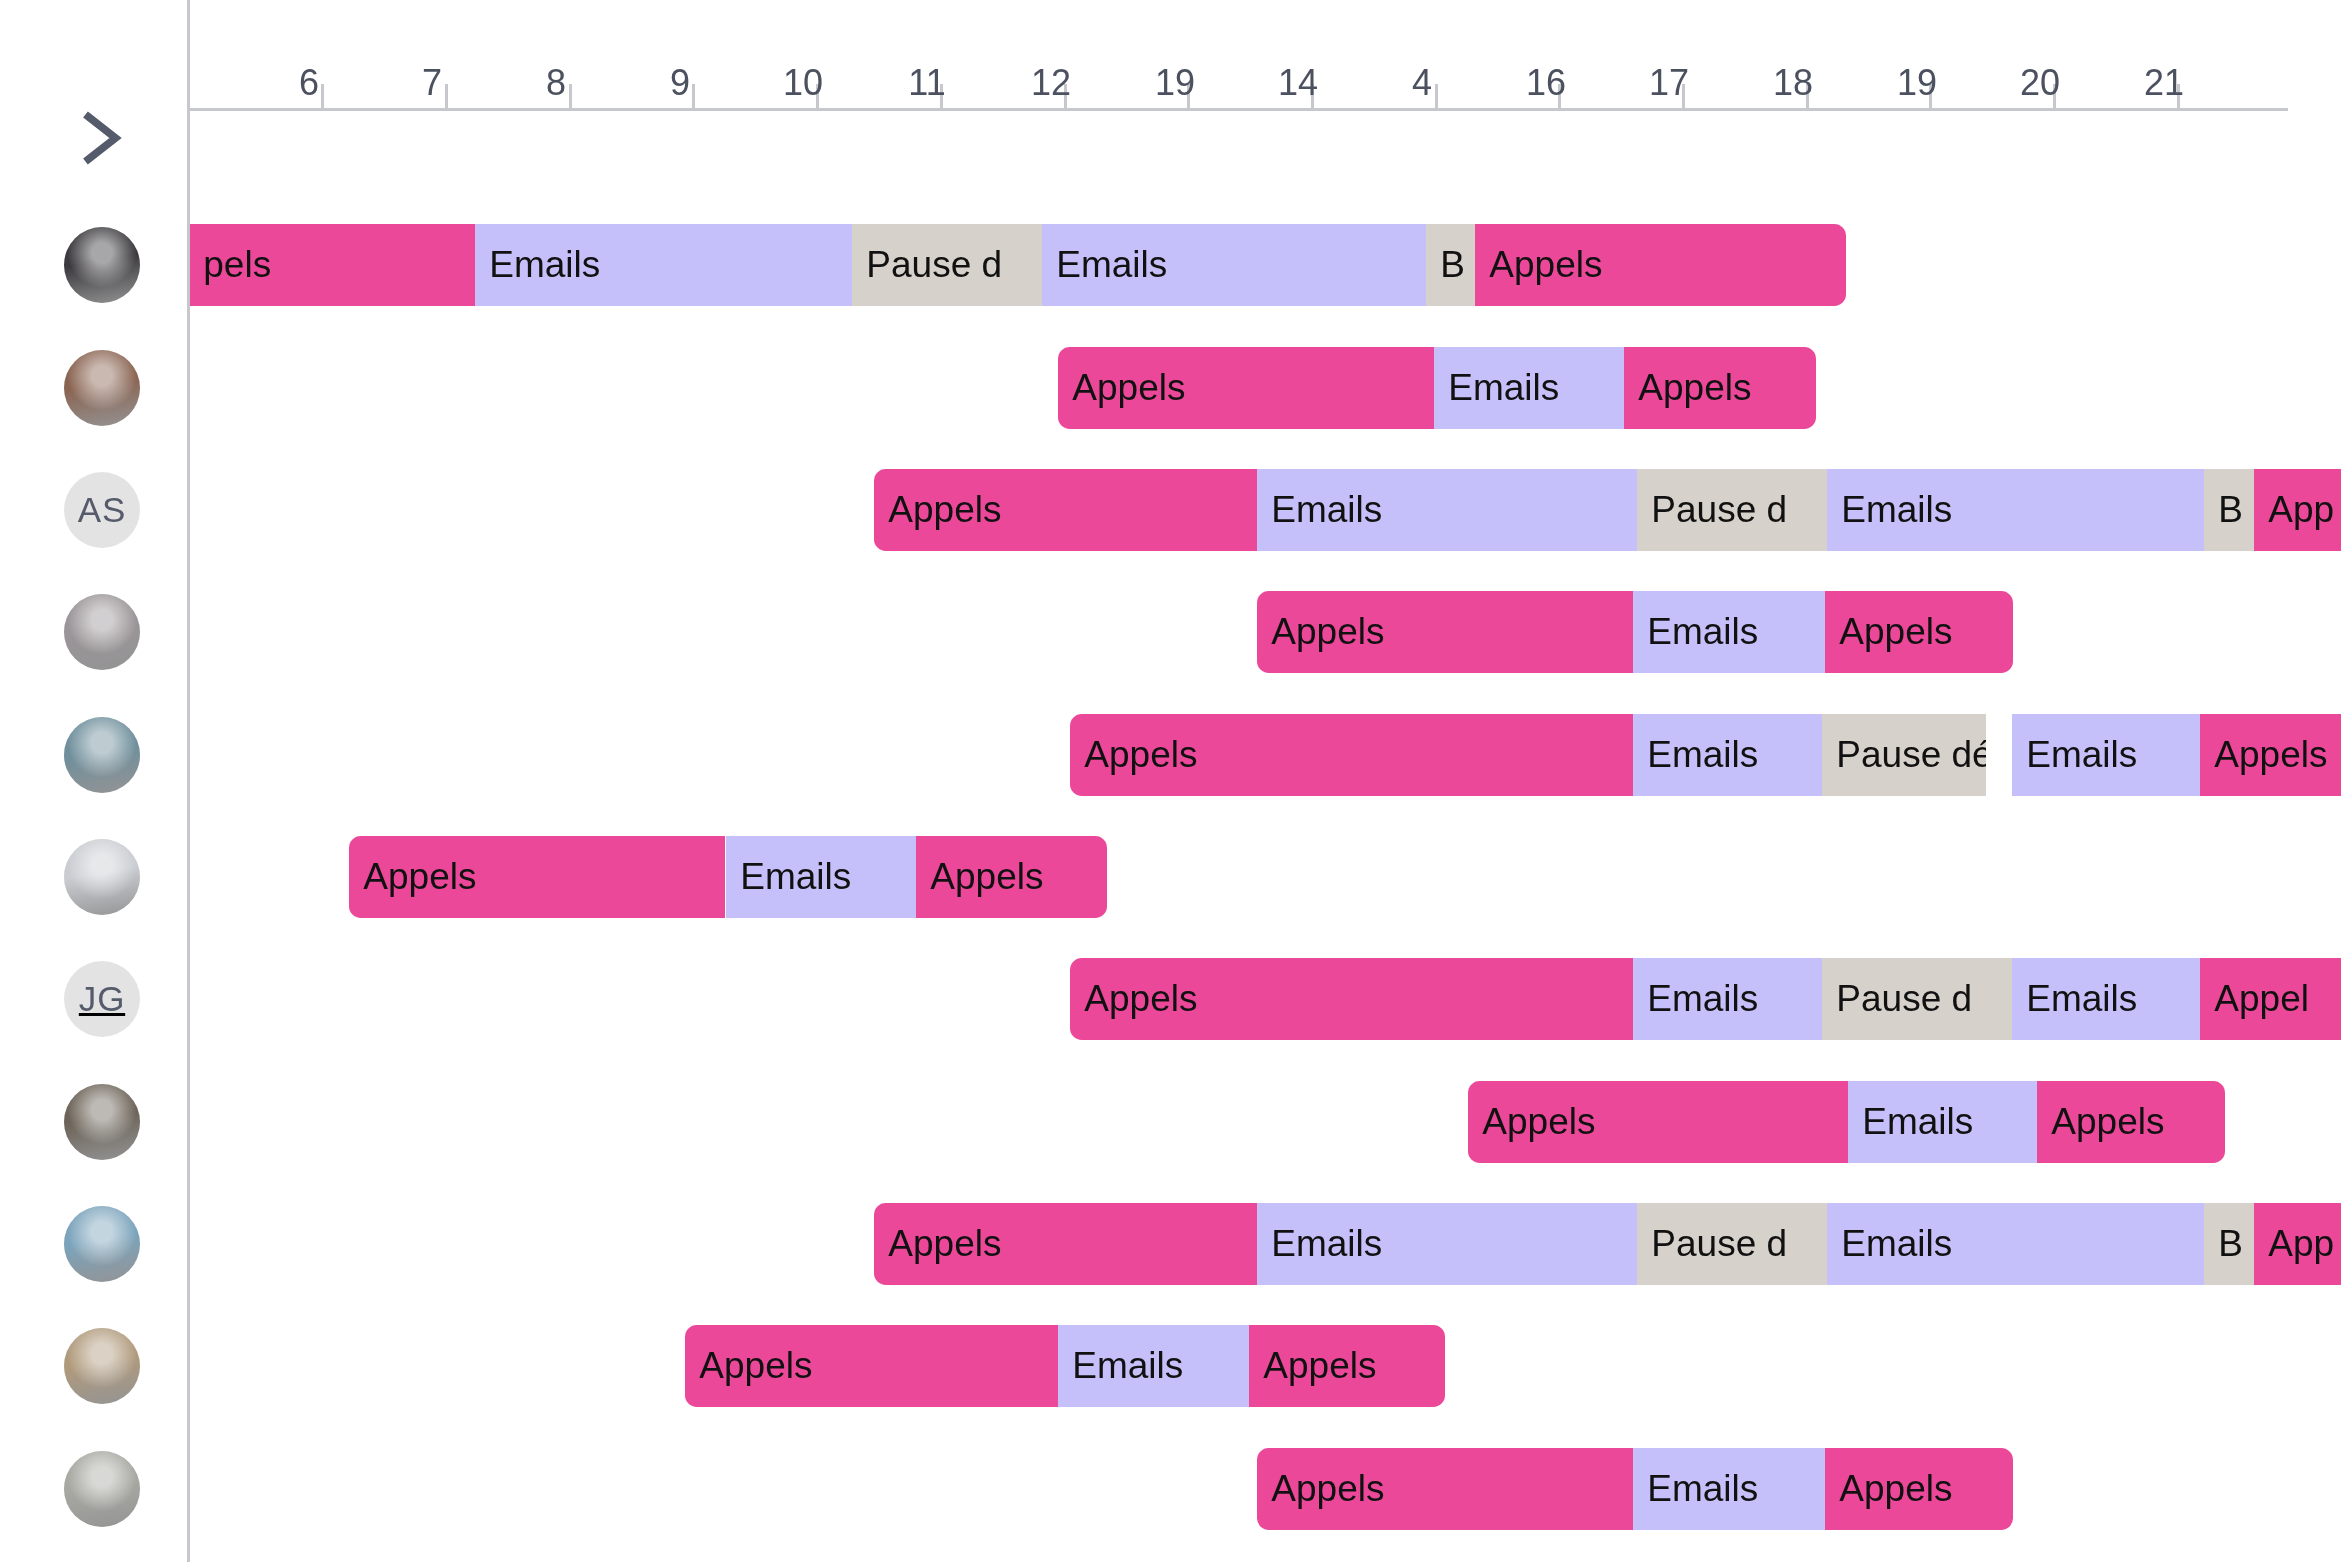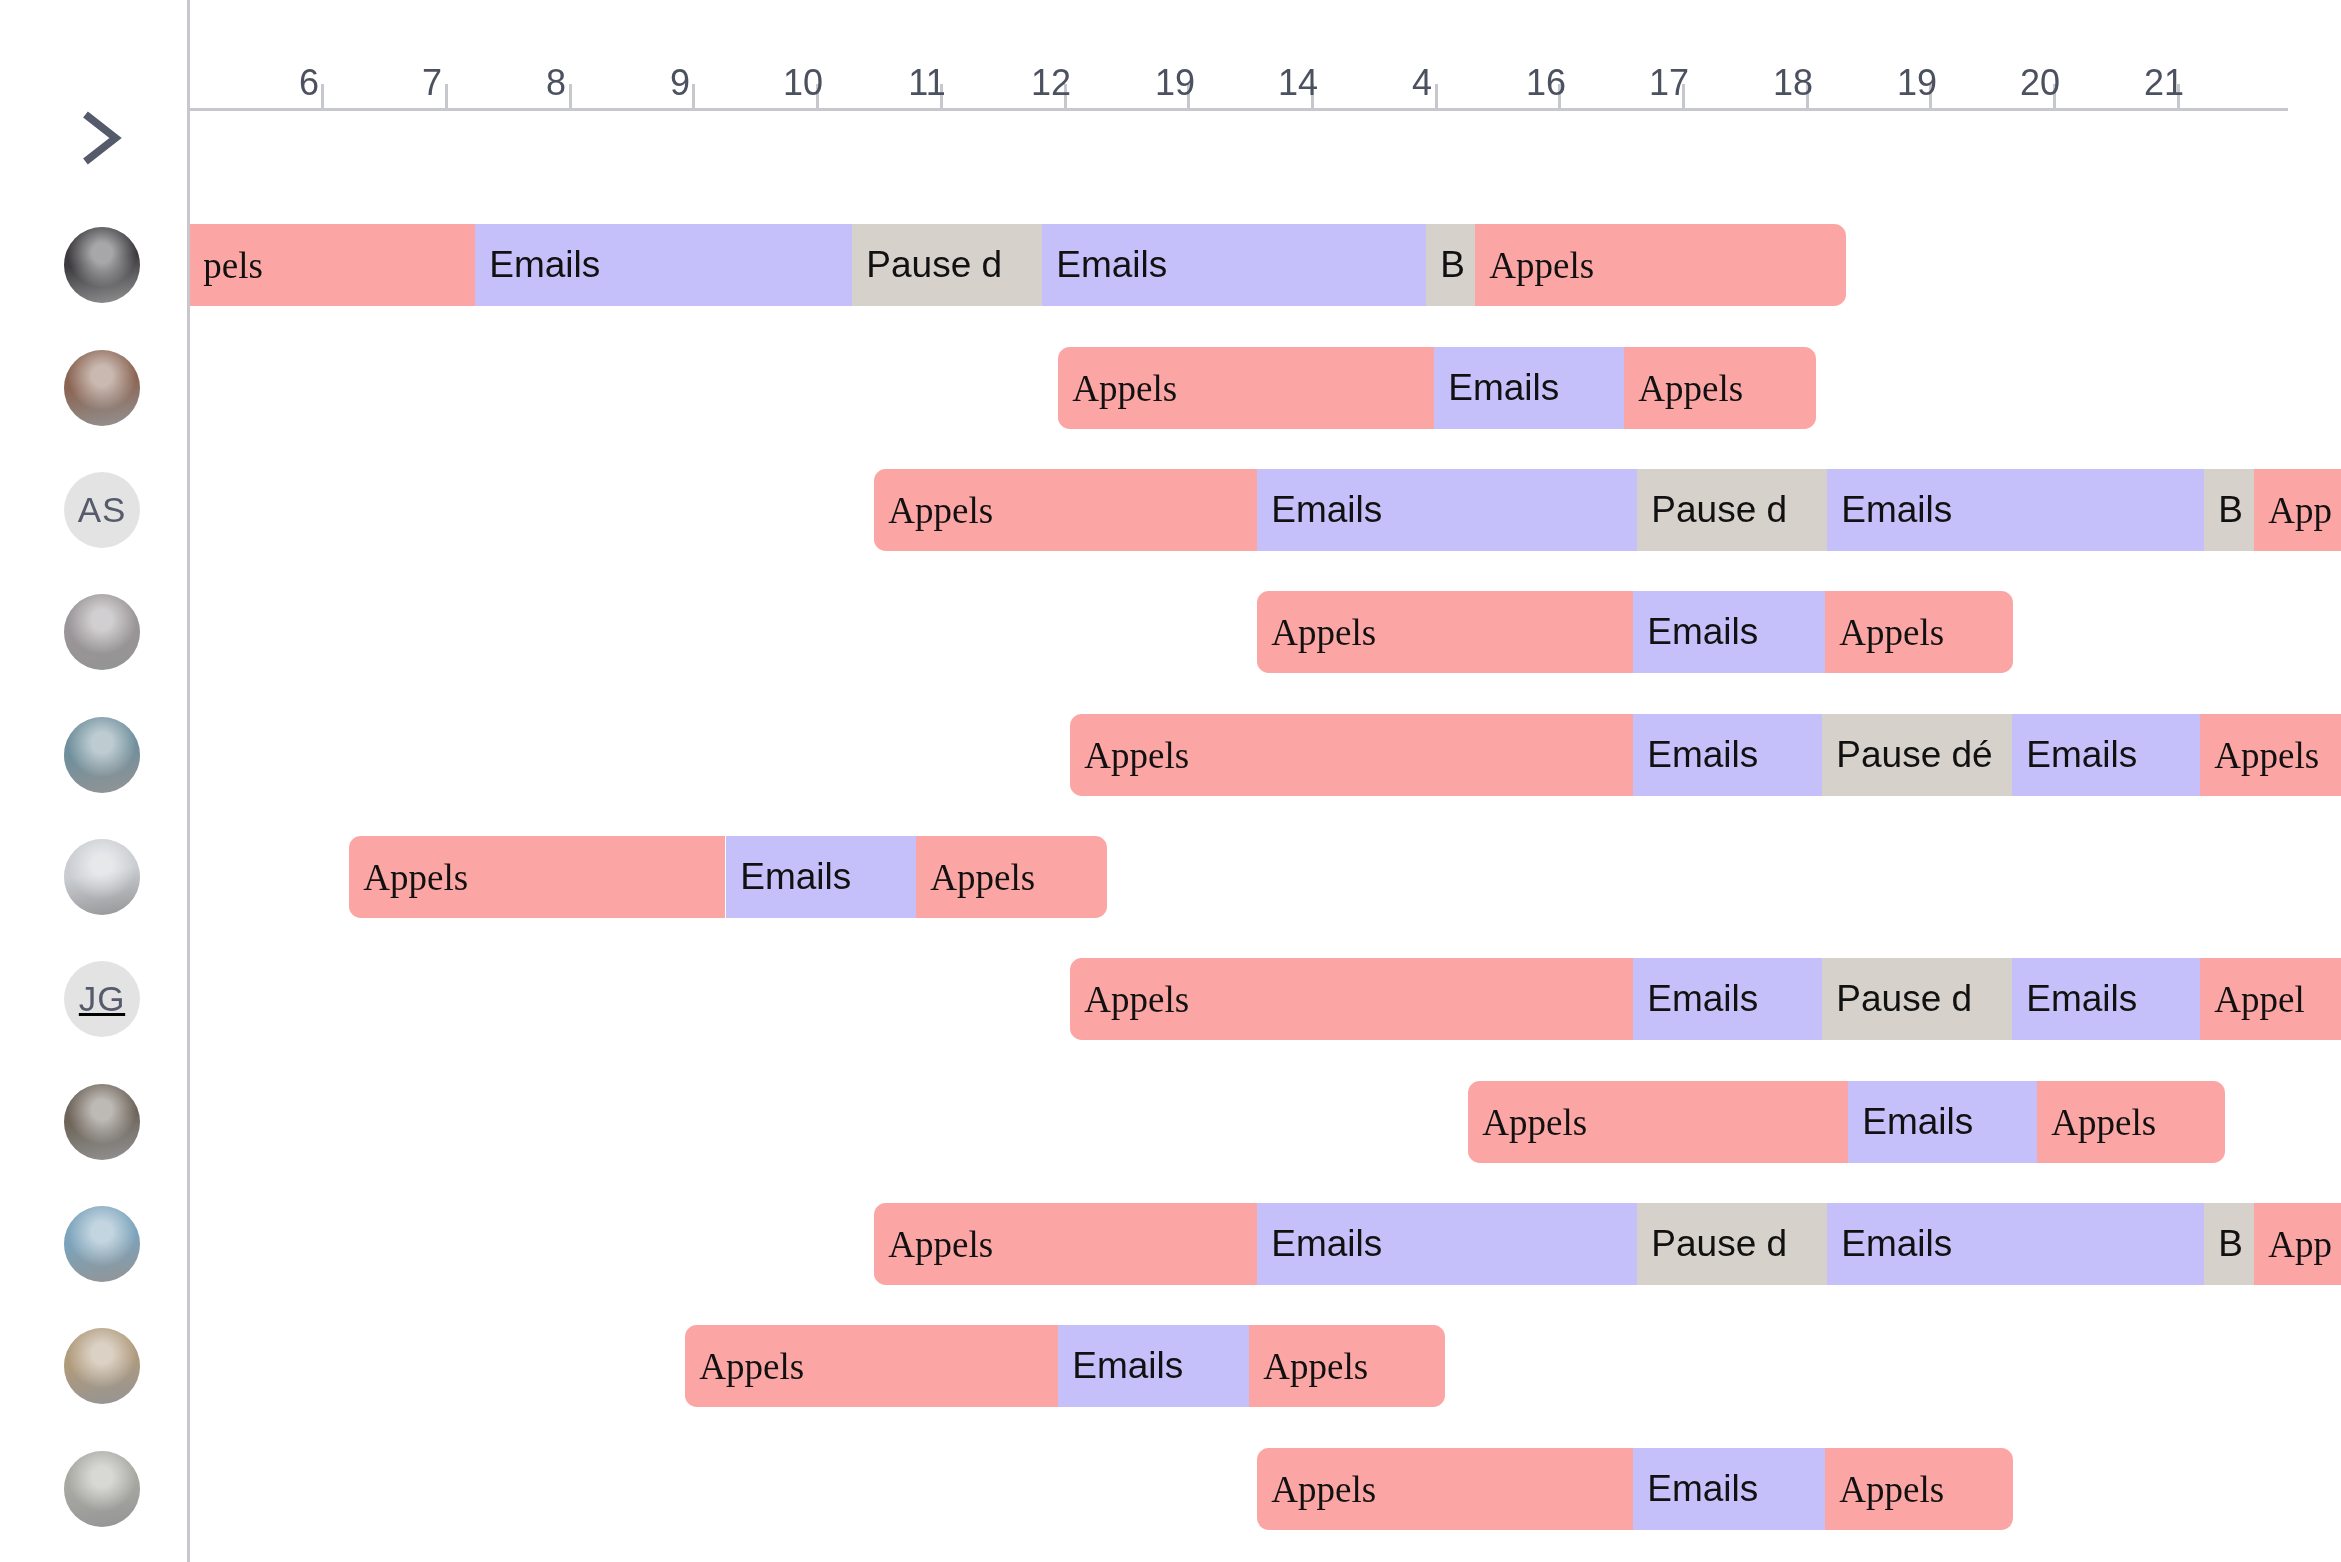--- a/index.html
+++ b/index.html
@@ -51,21 +51,21 @@
 
   
   #rows{position:absolute;left:0;top:0;width:2342px;height:1562px;
         overflow:hidden;z-index:2;}
   .row{position:absolute;left:0;width:2342px;height:82px;}
   .bar{
     position:absolute;top:0;height:82px;display:flex;align-items:center;
     box-sizing:border-box;padding-left:14.3px;overflow:hidden;
     font-size:37px;color:#111;white-space:nowrap;cursor:pointer;
   }
-  .bar.appels{background:#fca5a5;font-family:Liberation Serif, serif;}
+  .bar.appels{background:#ec4899;}
   .bar.emails{background:#c5c0fa;}
   .bar.pause {background:#d6d1ca;}
   .bar.first{border-top-left-radius:11.8px;border-bottom-left-radius:11.8px;}
   .bar.last {border-top-right-radius:11.8px;border-bottom-right-radius:11.8px;}
 </style>
 </head>
 <body>
 
 <div id="board">
 
@@ -130,21 +130,21 @@
         <div class="bar appels" style="left: 2254px; width: 88px;">App</div>
       </div>
       <div class="row" style="top: 591px;">
         <div class="bar appels first" style="left: 1257px; width: 376px;">Appels</div>
         <div class="bar emails" style="left: 1633px; width: 192px;">Emails</div>
         <div class="bar appels last" style="left: 1825px; width: 188px;">Appels</div>
       </div>
       <div class="row" style="top: 714px;">
         <div class="bar appels first" style="left: 1070px; width: 564px;">Appels</div>
         <div class="bar emails" style="left: 1633px; width: 189px;">Emails</div>
-        <div class="bar pause" style="left: 1822px; width: 190px;">Pause dé</div>
+        <div class="bar pause" style="left: 1822px; width: 164px;">Pause dé</div>
         <div class="bar emails" style="left: 2012px; width: 188px;">Emails</div>
         <div class="bar appels" style="left: 2200px; width: 142px;">Appels</div>
       </div>
       <div class="row" style="top: 836px;">
         <div class="bar appels first" style="left: 349px; width: 376px;">Appels</div>
         <div class="bar emails" style="left: 726px; width: 191px;">Emails</div>
         <div class="bar appels last" style="left: 916px; width: 191px;">Appels</div>
       </div>
       <div class="row" style="top: 958px;">
         <div class="bar appels first" style="left: 1070px; width: 564px;">Appels</div>

